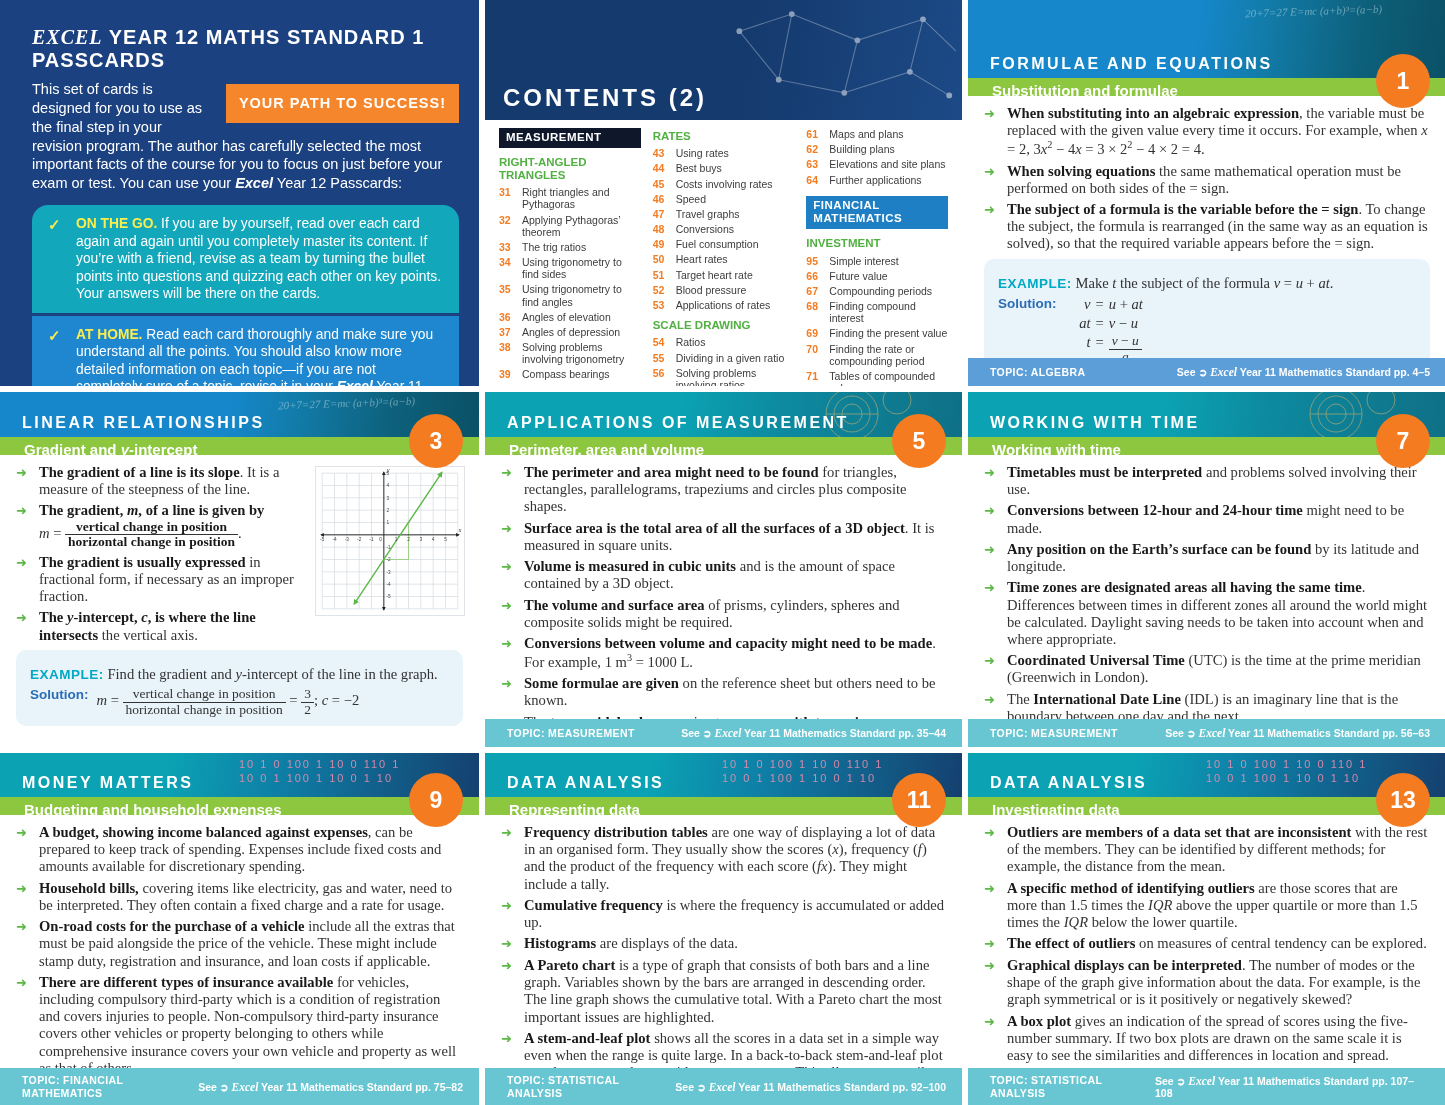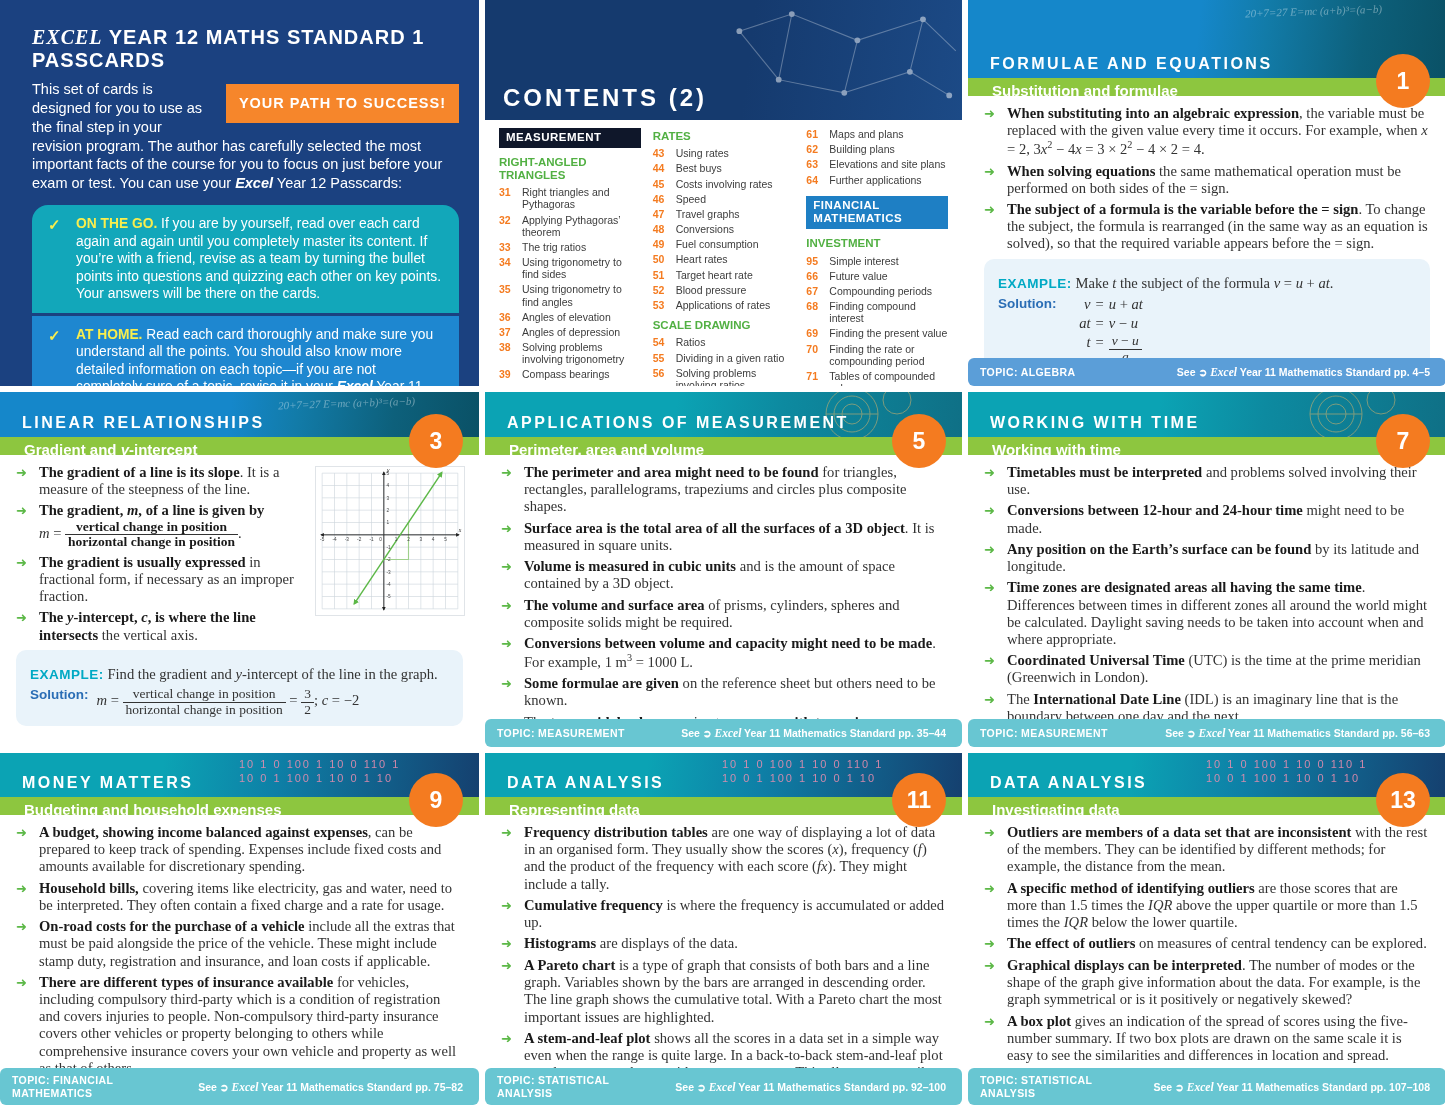--- a/index.html
+++ b/index.html
@@ -66,21 +66,21 @@
   .eqrow{display:flex;gap:5px;margin-bottom:2px;}
   .eqlhs{width:26px;text-align:right;}
   .c3wrap{position:relative;}
   .c3wrap .bullets{margin-right:155px;}
   .graphwrap{position:absolute;right:0;top:2px;width:148px;height:148px;}
   .graphwrap svg{width:148px;height:148px;border:1px solid #e0e4e8;}
 
   
   .cfoot{position:absolute;left:0;right:0;bottom:0;display:flex;align-items:center;
     justify-content:space-between;color:#fff;font-weight:bold;font-size:10.5px;
-    padding:0 16px 0 12px;border-radius:6px;}
+    padding:0 16px 0 22px;}
   .cfoot.blue{background:#5b9ed8}.cfoot.teal{background:#68c6d2}
   .r1c .cfoot,.r2 .cfoot{height:28px}.r3 .cfoot{height:37px}
   .cfoot .topic{letter-spacing:.4px;line-height:1.15;max-width:165px;}
   .see i{font-family:"Liberation Serif",serif;font-size:11.5px;}
 
   
   .toc-body{display:flex;gap:12px;padding:8px 14px 0 14px;}
   .toc-col{flex:1;min-width:0;}
   .toc-box{display:block;background:#0f172a;color:#fff;font-weight:bold;font-size:11.5px;
     padding:3px 7px;letter-spacing:.5px;margin-bottom:6px;line-height:1.2;}

